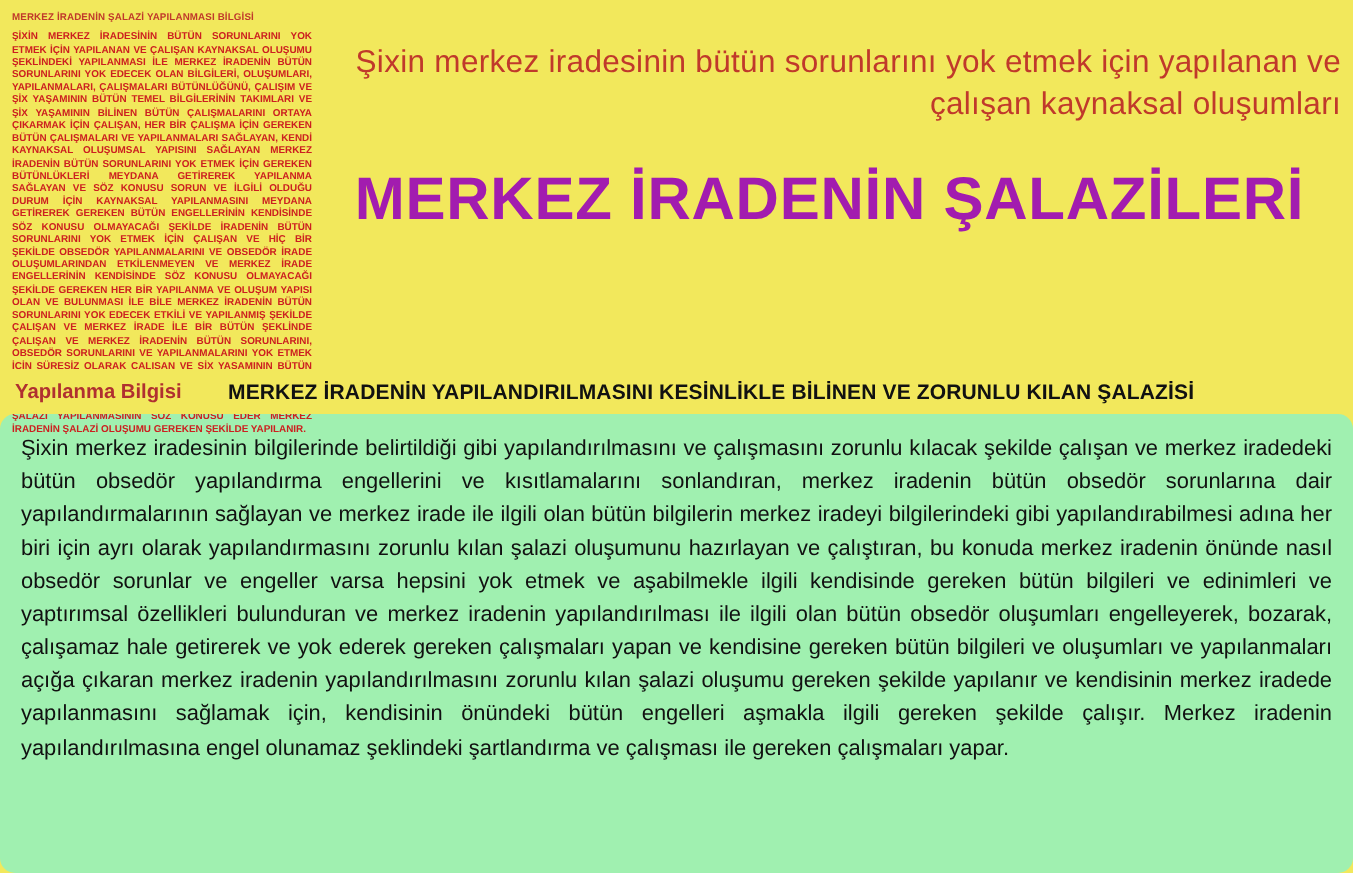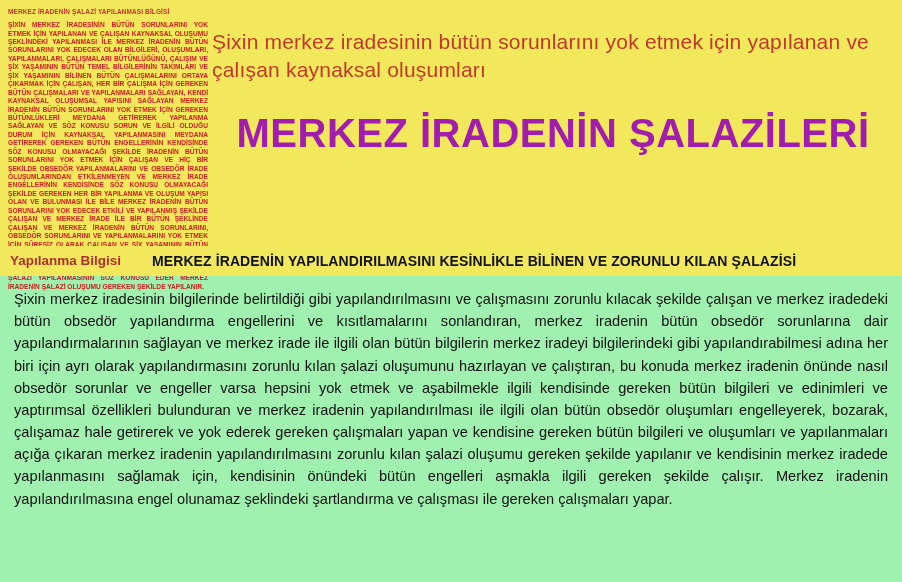--- a/index.html
+++ b/index.html
@@ -52,21 +52,21 @@
   .headline-block {
     position: absolute;
     left: 212px;
     top: 28px;
     width: 682px;
   }
   .headline-sub {
     color: #c0392b;
     font-size: 21px;
     line-height: 1.35;
-    text-align: left;
+    text-align: right;
     letter-spacing: 0.2px;
   }
   .headline-main {
     color: #a21caf;
     font-size: 40px;
     font-weight: bold;
     text-align: center;
     letter-spacing: 0.5px;
     margin-top: 26px;
     white-space: nowrap;
@@ -103,20 +103,21 @@
     white-space: nowrap;
     padding-right: 6px;
   }
   
   .body-area {
     width: 902px;
     height: 306px;
     background: #a0f0b0;
     box-sizing: border-box;
     padding: 12px 14px 0 14px;
+    border-radius: 10px;
   }
   .body-text {
     color: #111111;
     font-size: 14.6px;
     line-height: 1.52;
     text-align: justify;
     letter-spacing: 0px;
   }
 </style>
 </head>

